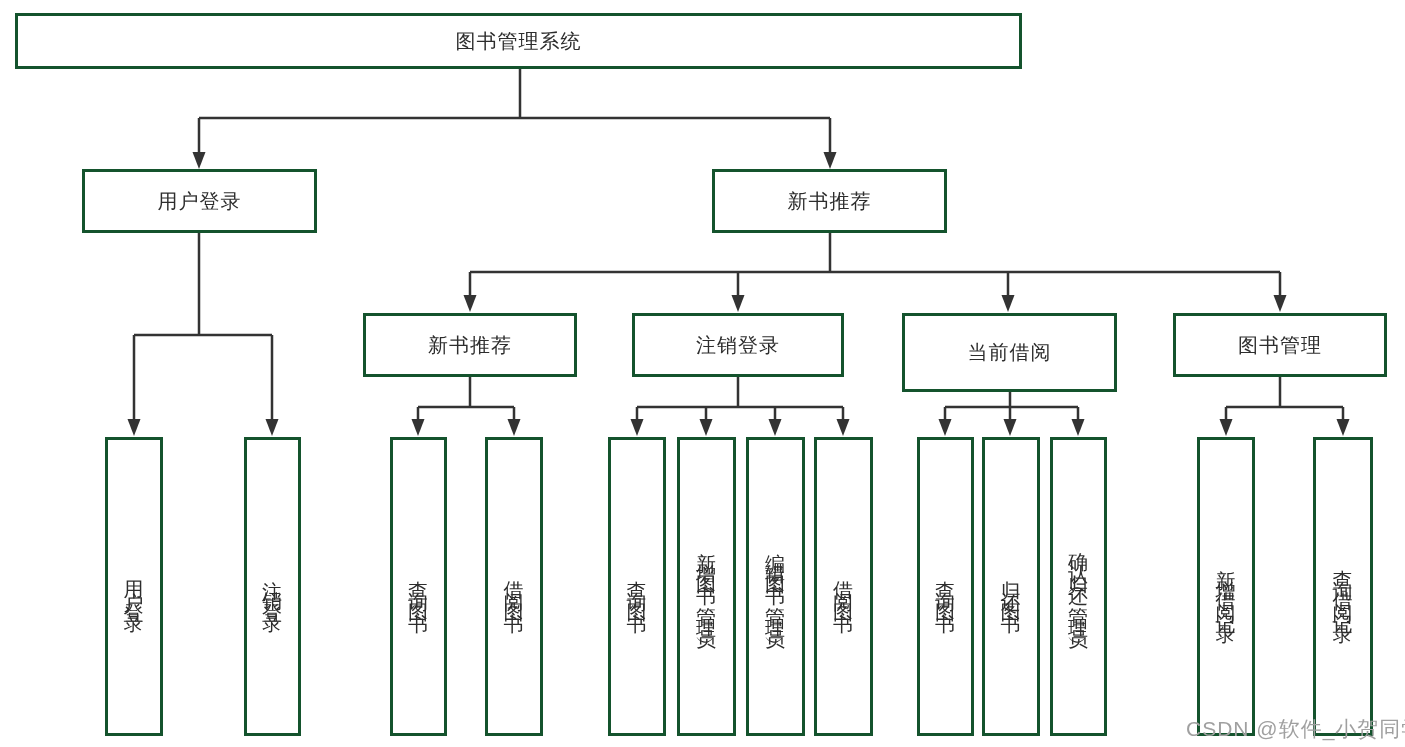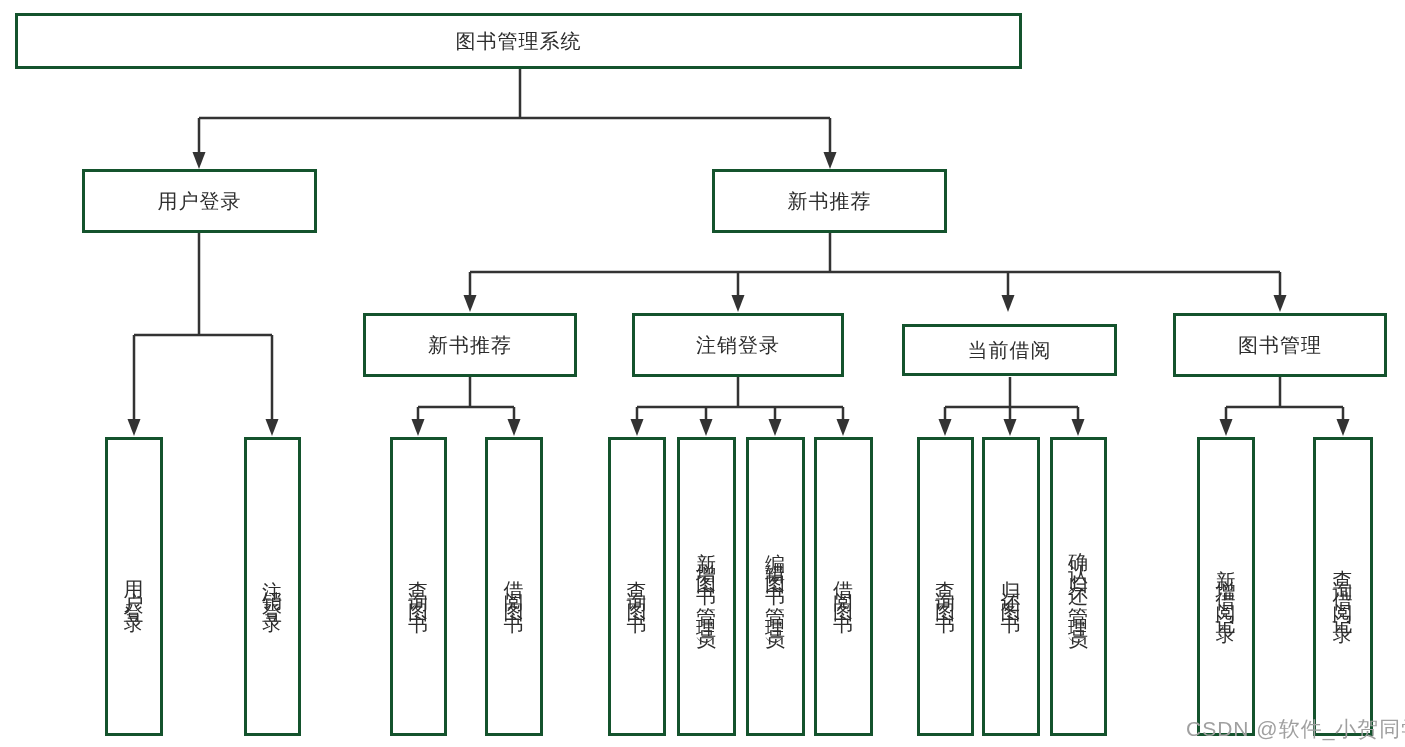--- a/index.html
+++ b/index.html
@@ -87,21 +87,21 @@
   <div class="box" style="left:712px;top:169px;width:235px;height:64px">
     <span class="h-label">新书推荐</span>
   </div>
 
   <div class="box" style="left:363px;top:313px;width:214px;height:64px">
     <span class="h-label">新书推荐</span>
   </div>
   <div class="box" style="left:632px;top:313px;width:212px;height:64px">
     <span class="h-label">注销登录</span>
   </div>
-  <div class="box" style="left:902px;top:324px;width:215px;height:52px">
+  <div class="box" style="left:902px;top:313px;width:215px;height:79px">
     <span class="h-label">当前借阅</span>
   </div>
   <div class="box" style="left:1173px;top:313px;width:214px;height:64px">
     <span class="h-label">图书管理</span>
   </div>
 
   <div class="box" style="left:105px;top:437px;width:58px;height:299px">
     <span class="v-label">用户登录</span>
   </div>
   <div class="box" style="left:244px;top:437px;width:57px;height:299px">

